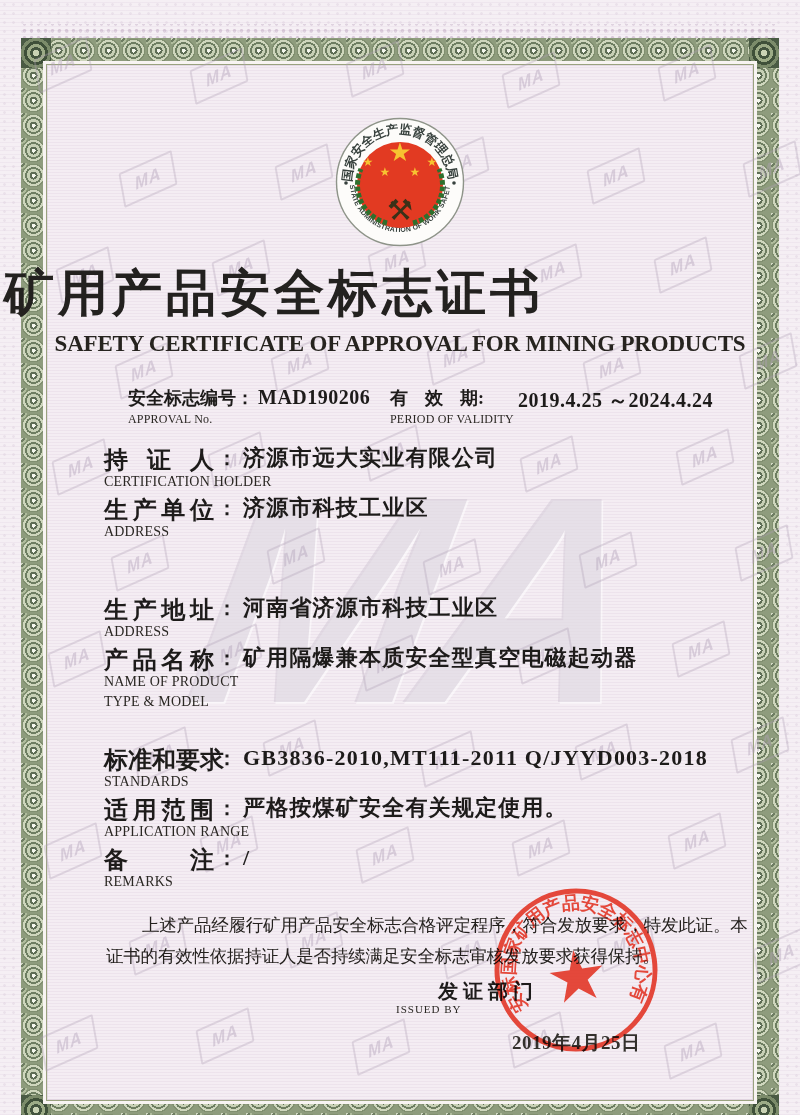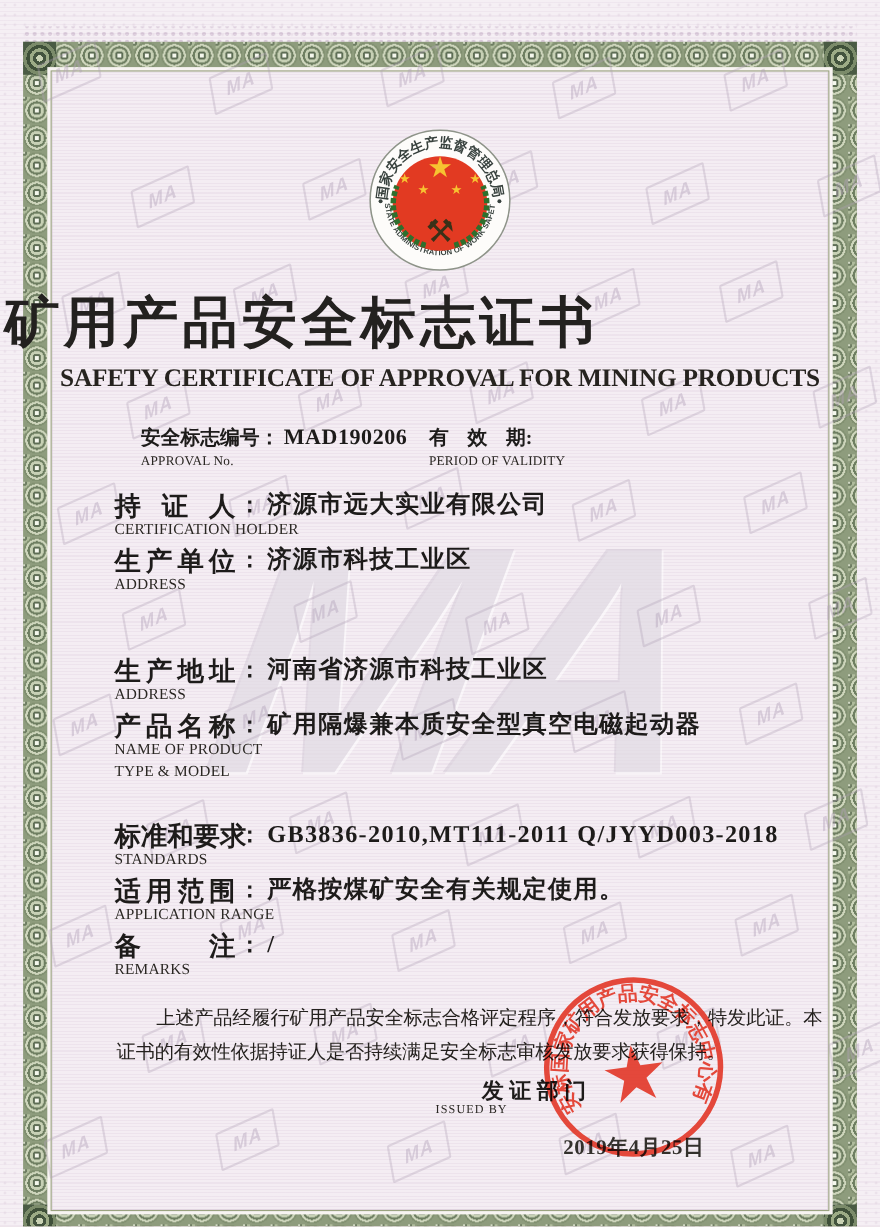--- a/index.html
+++ b/index.html
@@ -192,20 +192,21 @@
 
     <div class="abs" style="left:128px;top:386px;white-space:nowrap;">
       <span class="meta-label">安全标志编号</span><span class="meta-label">：</span>
       <span class="meta-value">MAD190206</span>
     </div>
     <div class="abs caption" style="left:128px;top:412px;">APPROVAL No.</div>
 
     <div class="abs" style="left:390px;top:386px;white-space:nowrap;">
       <span class="meta-label jlabel" style="width:88px;">有效期</span><span class="meta-label">:</span>
     </div>
+    <div class="abs meta-value" style="left:518px;top:387px;">2019.4.25 ～2024.4.24</div>
     <div class="abs caption" style="left:390px;top:412px;">PERIOD OF VALIDITY</div>
 
     <div class="abs fields" id="fields">
         <div class="field-row">
       <div class="f-line">
         <span class="f-label jlabel">持证人</span><span class="f-colon">：</span><span class="f-value">济源市远大实业有限公司</span>
       </div>
       <div class="f-caption">CERTIFICATION HOLDER</div>
     </div>
         <div class="field-row">

